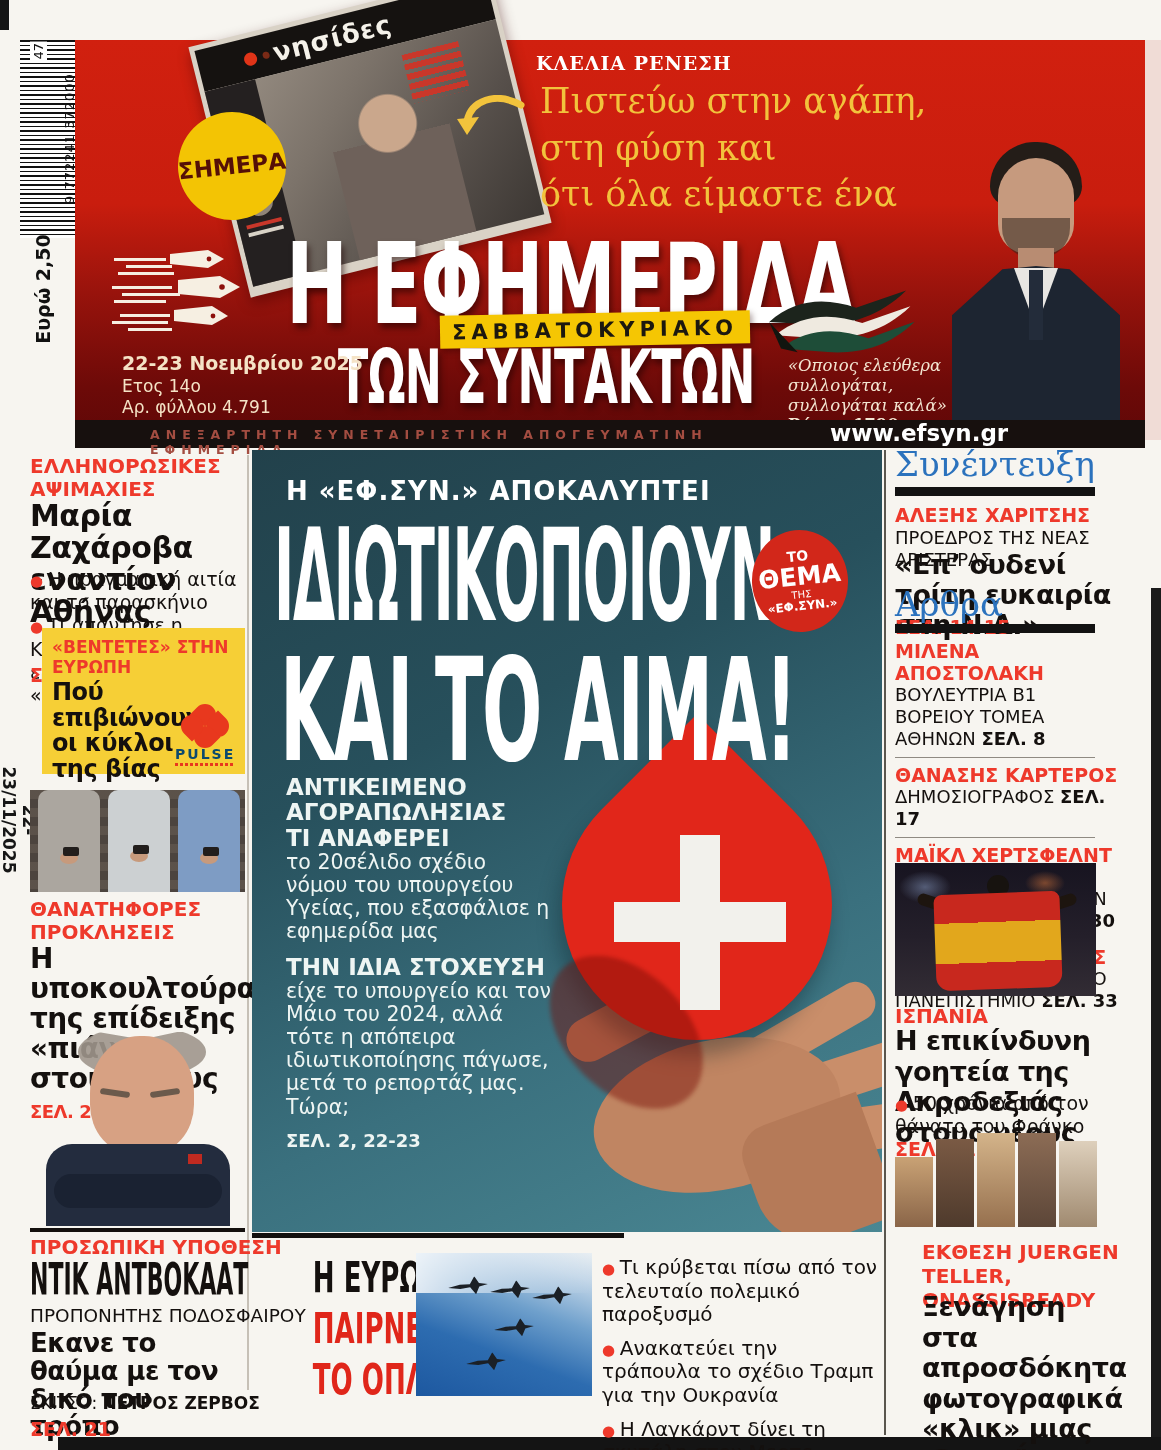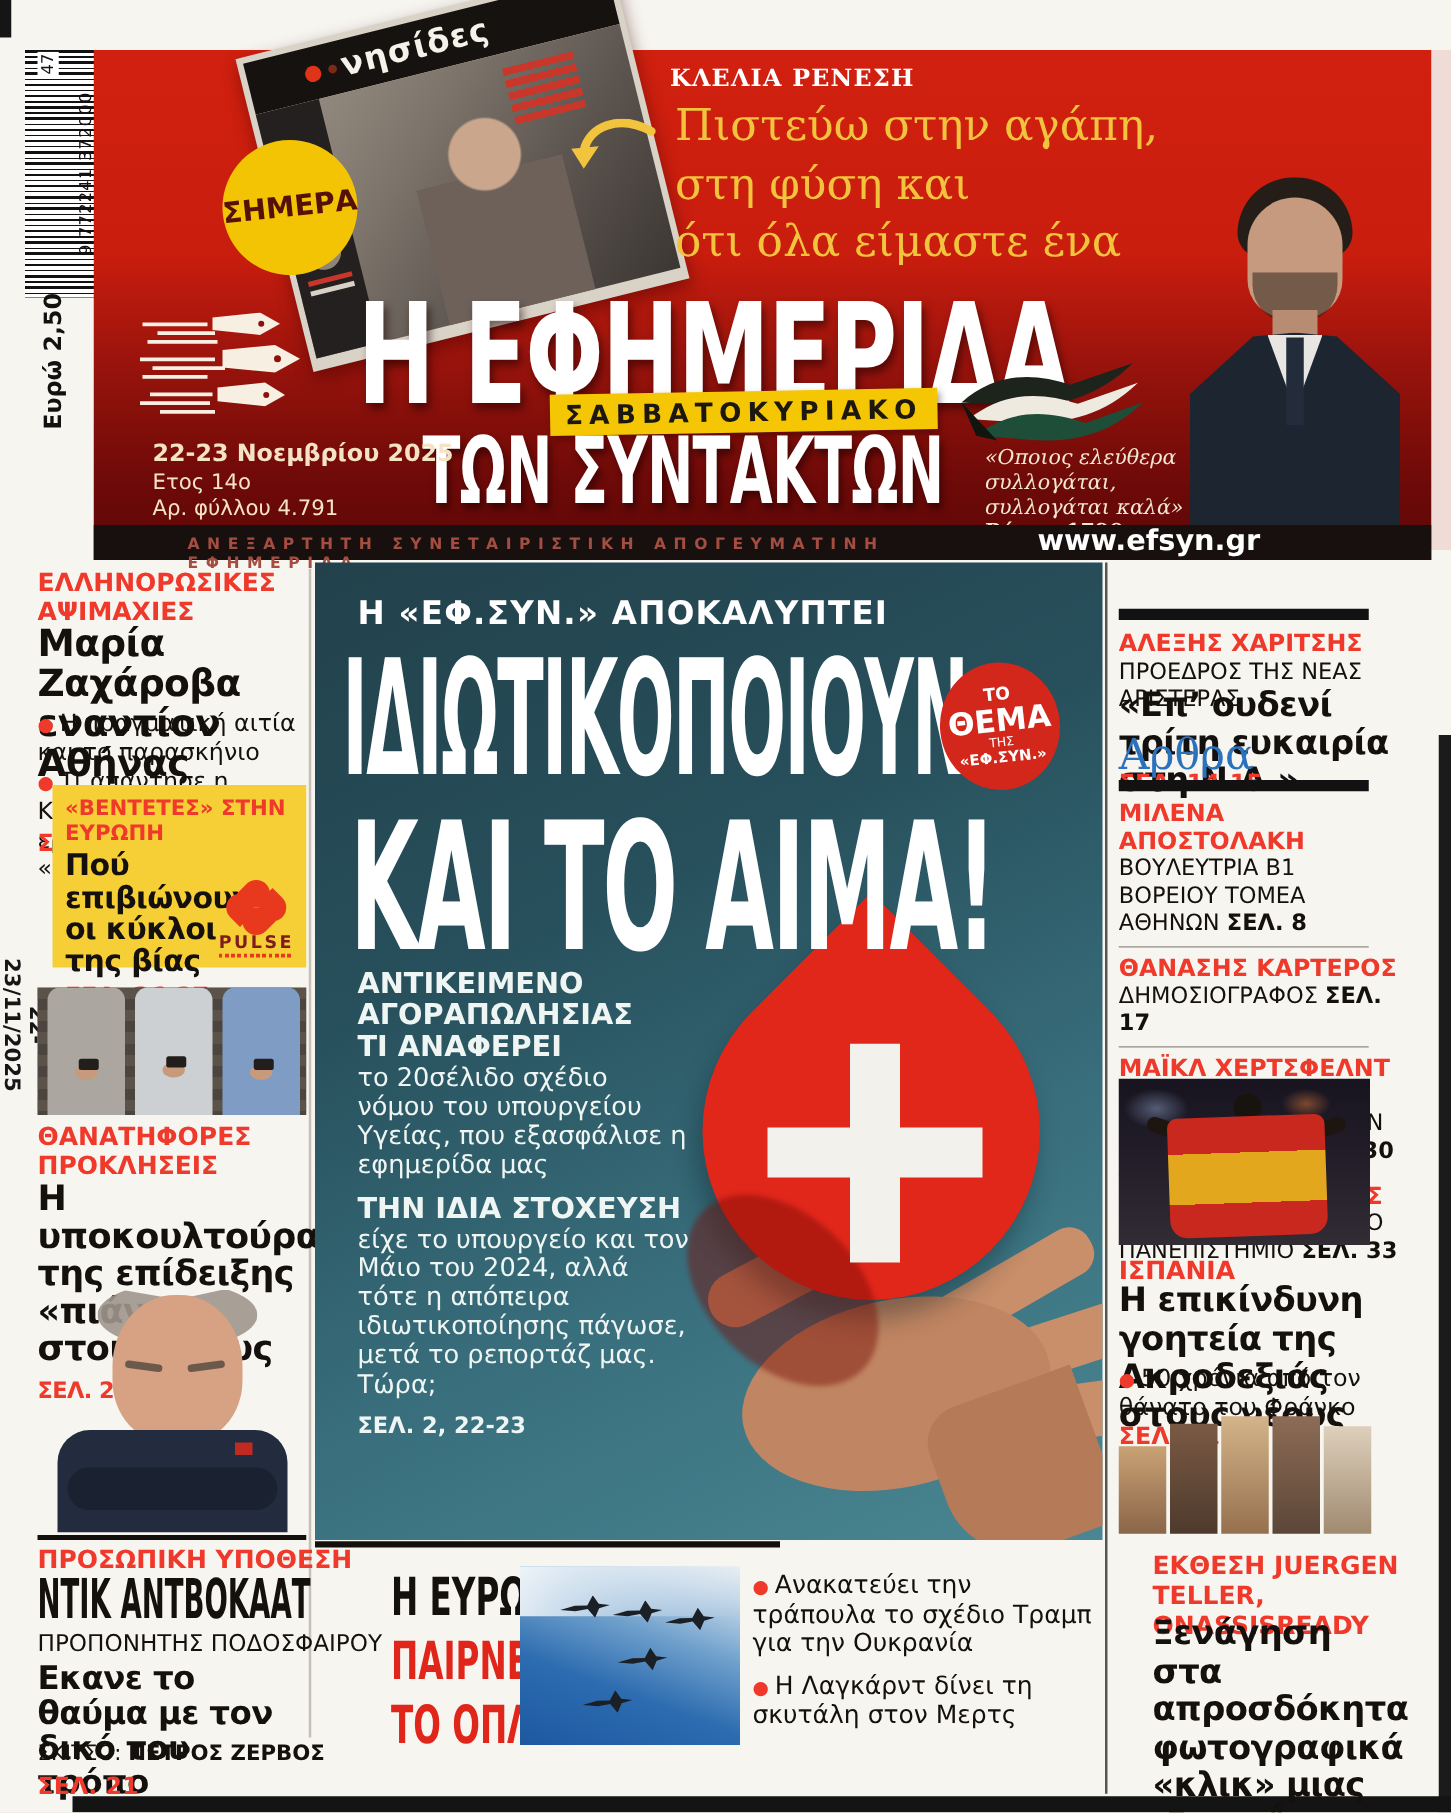--- a/index.html
+++ b/index.html
@@ -81,21 +81,21 @@
   .kicker{color:#ee392b;font-weight:bold;font-size:20px;line-height:1.15;}
   .pageref{color:#ee392b;font-weight:bold;font-size:19px;}
   .lc-title{color:#14100e;font-weight:bold;line-height:1.07;letter-spacing:-0.5px;}
   .bullets{font-size:19px;color:#14100e;font-weight:500;line-height:1.22;}
   .dot::before{content:"● ";color:#ee392b;font-size:15px;}
   
   .ybox{left:42px;top:628px;width:203px;height:146px;background:#f6cf36;padding:10px 10px;box-sizing:border-box;}
   .pulse{position:absolute;right:8px;bottom:8px;width:62px;height:62px;}
   .pulse .petals{position:absolute;left:6px;top:0;width:48px;height:44px;}
   .pulse .p{position:absolute;width:22px;height:22px;border-radius:50% 50% 50% 0;background:#e8381e;}
-  .pulse .label{position:absolute;left:0;bottom:4px;color:#7f1d1d;font-weight:bold;font-size:14px;letter-spacing:2px;}
+  .pulse .label{position:absolute;left:0;bottom:4px;color:#0c4a6e;font-weight:bold;font-size:14px;letter-spacing:2px;}
   .pulse .sub{position:absolute;left:0;bottom:0;width:60px;height:3px;background:repeating-linear-gradient(90deg,#e8381e 0 3px,rgba(0,0,0,0) 3px 5px);}
   
   .phones-photo{left:30px;top:790px;width:215px;height:102px;background:#4c443e;overflow:hidden;
      background-image:repeating-linear-gradient(180deg,rgba(120,108,96,.35) 0 9px,rgba(0,0,0,0) 9px 18px);}
   .fig{position:absolute;top:0;height:102px;border-radius:10px 10px 0 0;}
   .hand-dot{position:absolute;width:18px;height:12px;border-radius:50%;background:#c79a7c;}
   .phone{position:absolute;width:16px;height:9px;background:#221e1c;border-radius:2px;}
   .advocaat{left:38px;top:1032px;width:200px;height:194px;overflow:hidden;}
   .adv-head{position:absolute;left:52px;top:4px;width:104px;height:118px;border-radius:48% 48% 42% 42%;background:#d7a183;}
   .adv-hair{position:absolute;left:40px;top:-6px;width:128px;height:52px;border-radius:50%;background:#9e968c;clip-path:polygon(0 40%,12% 10%,50% 26%,88% 6%,100% 40%,100% 100%,0 100%);opacity:.9;}
@@ -385,25 +385,27 @@
   </div>
   <div class="abs jets">
     <div style="position:absolute;left:0;top:0;width:176px;height:40px;background:linear-gradient(100deg,rgba(255,255,255,.85),rgba(255,255,255,0));"></div>
     <div class="jet" style="left:32px;top:24px"></div>
     <div class="jet" style="left:74px;top:28px"></div>
     <div class="jet" style="left:116px;top:34px"></div>
     <div class="jet" style="left:78px;top:66px"></div>
     <div class="jet" style="left:50px;top:100px"></div>
   </div>
   <div class="abs eu-bullets">
+    <div class="item dot">Τι κρύβεται πίσω από τον τελευταίο πολεμικό παροξυσμό</div>
     <div class="item dot">Ανακατεύει την τράπουλα το σχέδιο Τραμπ για την Ουκρανία</div>
     <div class="item dot">Η Λαγκάρντ δίνει τη σκυτάλη στον Μερτς</div>
 
   </div>
 
+  <div class="abs rc-header" style="left:895px;top:444px">Συνέντευξη</div>
   <div class="abs hdr-bar" style="left:895px;top:487px"></div>
   <div class="abs rc-name" style="left:895px;top:504px">ΑΛΕΞΗΣ ΧΑΡΙΤΣΗΣ</div>
   <div class="abs rc-role" style="left:895px;top:527px;width:230px">ΠΡΟΕΔΡΟΣ ΤΗΣ ΝΕΑΣ ΑΡΙΣΤΕΡΑΣ</div>
   <div class="abs rc-quote" style="left:895px;top:550px;width:225px">«Επ’ ουδενί τρίτη ευκαιρία στη Ν.Δ.»</div>
   <div class="abs pageref" style="left:895px;top:616px">ΣΕΛ. 14-15</div>
 
   <div class="abs rc-header" style="left:895px;top:584px;top:582px;left:895px;top:584px;">Αρθρα</div>
   <div class="abs hdr-bar" style="left:895px;top:624px"></div>
 
   <div class="abs" style="left:895px;top:640px;width:225px">

